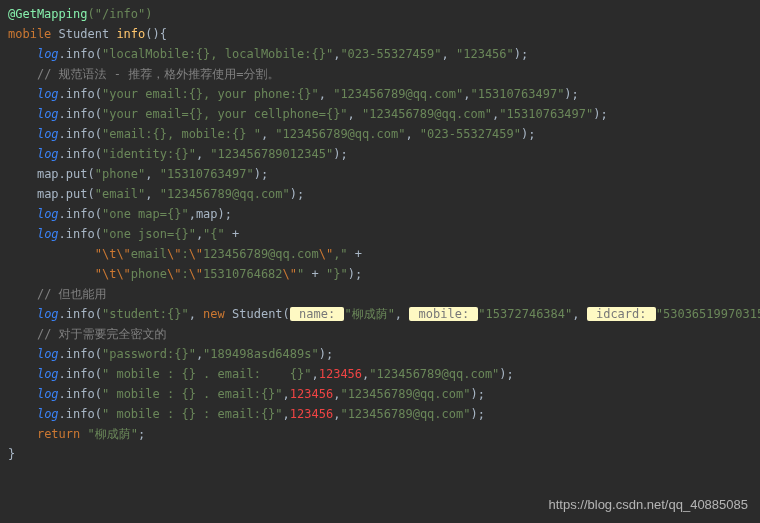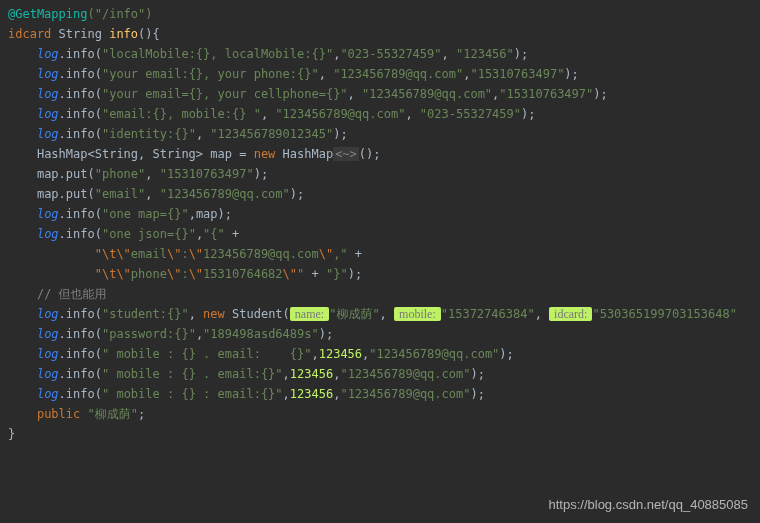--- a/index.html
+++ b/index.html
@@ -9,35 +9,34 @@
       background: #2b2b2b;
       font-family: 'Consolas', 'Monaco', monospace;
       font-size: 12px;
       line-height: 20px;
       overflow: hidden;
       position: relative;
       color: #a9b7c6;
     }
     .code-area { padding: 4px 8px; }
     .line { white-space: pre; }
-    .annotation { color: #14b8a6; margin-top: 16px; }
+    .annotation { color: #86efac; margin-top: 16px; }
     .keyword { color: #cc7832; }
     .method-decl { color: #ffc66d; text-align: center; }
     .string { color: #6a8759; }
     .comment { color: #808080; }
     .field { color: #3b82f6; font-style: italic; }
-    .number { color: #bef264; }
+    .number { color: #ef4444; }
     .escape { color: #cc7832; }
     .param-hint {
       color: #787878;
-      background: #bef264;
+      background: #fef9c3;
       padding: 0 2px;
       border-radius: 2px;
       font-style: normal;
-      font-family: Liberation Serif, serif;
     }
     .generic-fold {
       color: #808080;
       background: #3a3a3a;
       padding: 0 2px;
     }
     .watermark {
       position: absolute;
       bottom: 8px;
       right: 12px;
@@ -45,36 +44,37 @@
       font-size: 13px;
       font-family: Arial, sans-serif;
       opacity: 0.85;
     }
   </style>
 </head>
 <body>
 
 <div class="code-area">
 <div class="line"><span class="annotation">@GetMapping</span><span class="string">("/info")</span></div>
-<div class="line"><span class="keyword">idcard</span> <span>String </span><span class="method-decl">info</span><span>(){</span></div>
+<div class="line"><span class="keyword">mobile</span> <span>Student </span><span class="method-decl">info</span><span>(){</span></div>
 <div class="line">    <span class="field">log</span><span>.info(</span><span class="string">"localMobile:{}, localMobile:{}"</span>,<span class="string">"023-55327459"</span><span>, </span><span class="string">"123456"</span><span>)</span><span>;</span></div>
+<div class="line">    <span class="comment">// 规范语法 - 推荐，格外推荐使用=分割。</span></div>
 <div class="line">    <span class="field">log</span><span>.info(</span><span class="string">"your email:{}, your phone:{}"</span><span>, </span><span class="string">"123456789@qq.com"</span>,<span class="string">"15310763497"</span><span>)</span><span>;</span></div>
 <div class="line">    <span class="field">log</span><span>.info(</span><span class="string">"your email={}, your cellphone={}"</span><span>, </span><span class="string">"123456789@qq.com"</span>,<span class="string">"15310763497"</span><span>)</span><span>;</span></div>
 <div class="line">    <span class="field">log</span><span>.info(</span><span class="string">"email:{}, mobile:{} "</span><span>, </span><span class="string">"123456789@qq.com"</span><span>, </span><span class="string">"023-55327459"</span><span>)</span><span>;</span></div>
 <div class="line">    <span class="field">log</span><span>.info(</span><span class="string">"identity:{}"</span><span>, </span><span class="string">"123456789012345"</span><span>)</span><span>;</span></div>
-<div class="line">    <span>HashMap&lt;String, String&gt; map = </span><span class="keyword">new</span><span> HashMap</span><span class="generic-fold">&lt;~&gt;</span><span>()</span><span>;</span></div>
 <div class="line">    <span>map.put(</span><span class="string">"phone"</span><span>, </span><span class="string">"15310763497"</span><span>)</span><span>;</span></div>
 <div class="line">    <span>map.put(</span><span class="string">"email"</span><span>, </span><span class="string">"123456789@qq.com"</span><span>)</span><span>;</span></div>
 <div class="line">    <span class="field">log</span><span>.info(</span><span class="string">"one map={}"</span><span>,map)</span><span>;</span></div>
 <div class="line">    <span class="field">log</span><span>.info(</span><span class="string">"one json={}"</span>,<span class="string">"{"</span><span> +</span></div>
 <div class="line">            <span class="string"><span class="escape">"\t\"</span>email<span class="escape">\"</span>:<span class="escape">\"</span>123456789@qq.com<span class="escape">\"</span>,"</span><span> +</span></div>
 <div class="line">            <span class="string"><span class="escape">"\t\"</span>phone<span class="escape">\"</span>:<span class="escape">\"</span>15310764682<span class="escape">\"</span>"</span> + <span class="string">"}"</span><span>)</span><span>;</span></div>
 <div class="line">    <span class="comment">// 但也能用</span></div>
 <div class="line">    <span class="field">log</span><span>.info(</span><span class="string">"student:{}"</span>, <span class="keyword">new</span><span> Student(</span><span class="param-hint"> name: </span><span class="string">"柳成荫"</span>, <span class="param-hint"> mobile: </span><span class="string">"15372746384"</span>, <span class="param-hint"> idcard: </span><span class="string">"530365199703153648"</span></div>
+<div class="line">    <span class="comment">// 对于需要完全密文的</span></div>
 <div class="line">    <span class="field">log</span><span>.info(</span><span class="string">"password:{}"</span>,<span class="string">"189498asd6489s"</span><span>)</span><span>;</span></div>
 <div class="line">    <span class="field">log</span><span>.info(</span><span class="string">" mobile : {} . email:    {}"</span>,<span class="number">123456</span>,<span class="string">"123456789@qq.com"</span><span>)</span><span>;</span></div>
 <div class="line">    <span class="field">log</span><span>.info(</span><span class="string">" mobile : {} . email:{}"</span>,<span class="number">123456</span>,<span class="string">"123456789@qq.com"</span><span>)</span><span>;</span></div>
 <div class="line">    <span class="field">log</span><span>.info(</span><span class="string">" mobile : {} : email:{}"</span>,<span class="number">123456</span>,<span class="string">"123456789@qq.com"</span><span>)</span><span>;</span></div>
-<div class="line">    <span class="keyword">public </span><span class="string">"柳成荫"</span><span>;</span></div>
+<div class="line">    <span class="keyword">return </span><span class="string">"柳成荫"</span><span>;</span></div>
 <div class="line"><span>}</span></div>
 </div>
 
 <div class="watermark">https://blog.csdn.net/qq_40885085</div>
 
 </body></html>

